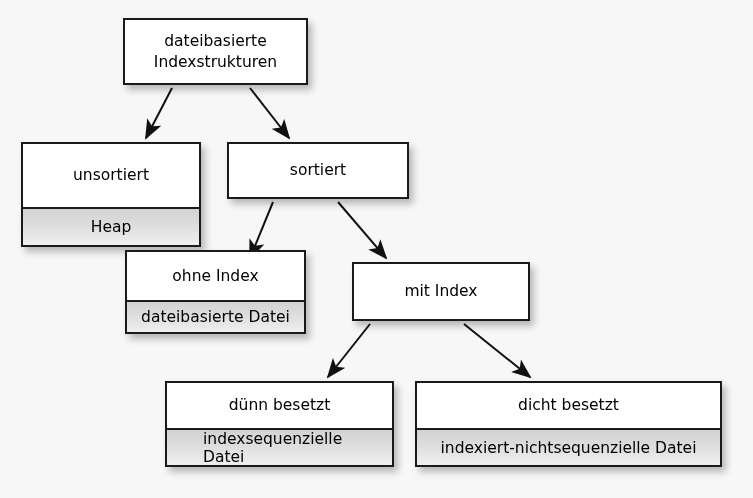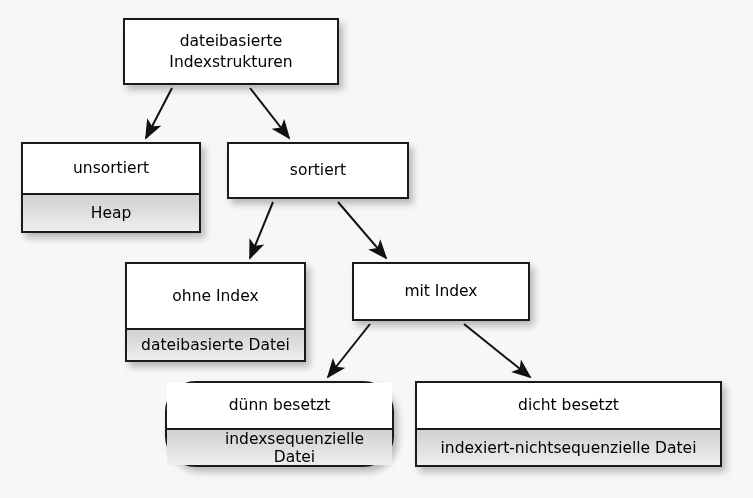--- a/index.html
+++ b/index.html
@@ -54,21 +54,21 @@
   }
   .node-sub {
     flex: 0 0 auto;
     display: flex;
     align-items: center;
     justify-content: center;
     border-top: 2px solid #1a1a1a;
     background: linear-gradient(to bottom, #d2d2d2 0%, #dcdcdc 40%, #efefef 100%);
     color: #000000;
     font-size: 15.5px;
-    text-align: center;
+    text-align: left;
     padding: 2px 6px;
     box-sizing: border-box;
   }
   .node.single .node-title { padding-bottom: 2px; }
 </style>
 </head>
 <body>
 
 <div id="canvas">
 
@@ -82,39 +82,39 @@
         <line x1="172" y1="88" x2="146" y2="138" stroke="#111111" stroke-width="2" marker-end="url(#arrowhead)"></line>
         <line x1="250" y1="88" x2="289" y2="138" stroke="#111111" stroke-width="2" marker-end="url(#arrowhead)"></line>
         <line x1="273" y1="202" x2="250" y2="258" stroke="#111111" stroke-width="2" marker-end="url(#arrowhead)"></line>
         <line x1="338" y1="202" x2="386" y2="258" stroke="#111111" stroke-width="2" marker-end="url(#arrowhead)"></line>
         <line x1="370" y1="324" x2="328" y2="377" stroke="#111111" stroke-width="2" marker-end="url(#arrowhead)"></line>
         <line x1="464" y1="324" x2="530" y2="377" stroke="#111111" stroke-width="2" marker-end="url(#arrowhead)"></line>
       </g>
   </svg>
 
   <div id="node-layer">
-      <div class="node single" style="left: 123px; top: 18px; width: 216px; height: 67px;">
+      <div class="node single" style="left: 123px; top: 18px; width: 185px; height: 67px;">
         <div class="node-title">dateibasierte
 Indexstrukturen</div>
       </div>
-      <div class="node" style="left: 21px; top: 142px; width: 180px; height: 91px;">
+      <div class="node" style="left: 21px; top: 142px; width: 180px; height: 105px;">
         <div class="node-title">unsortiert</div>
         <div class="node-sub" style="height: 38px;">Heap</div>
       </div>
       <div class="node single" style="left: 227px; top: 142px; width: 182px; height: 57px;">
         <div class="node-title">sortiert</div>
       </div>
-      <div class="node" style="left: 125px; top: 262px; width: 181px; height: 100px;">
+      <div class="node" style="left: 125px; top: 250px; width: 181px; height: 84px;">
         <div class="node-title">ohne Index</div>
         <div class="node-sub" style="height: 32px;">dateibasierte Datei</div>
       </div>
       <div class="node single" style="left: 331px; top: 262px; width: 178px; height: 59px; margin-left: 21px;">
         <div class="node-title">mit Index</div>
       </div>
-      <div class="node" style="left: 165px; top: 381px; width: 229px; height: 86px; border-radius: 31px;">
+      <div class="node" style="left: 165px; top: 381px; width: 229px; height: 86px;">
         <div class="node-title">dünn besetzt</div>
         <div class="node-sub" style="height: 37px; padding-left: 36px;">indexsequenzielle Datei</div>
       </div>
       <div class="node" style="left: 415px; top: 381px; width: 307px; height: 86px;">
         <div class="node-title">dicht besetzt</div>
         <div class="node-sub" style="height: 37px;">indexiert-nichtsequenzielle Datei</div>
       </div>
     </div>
 
 </div>

